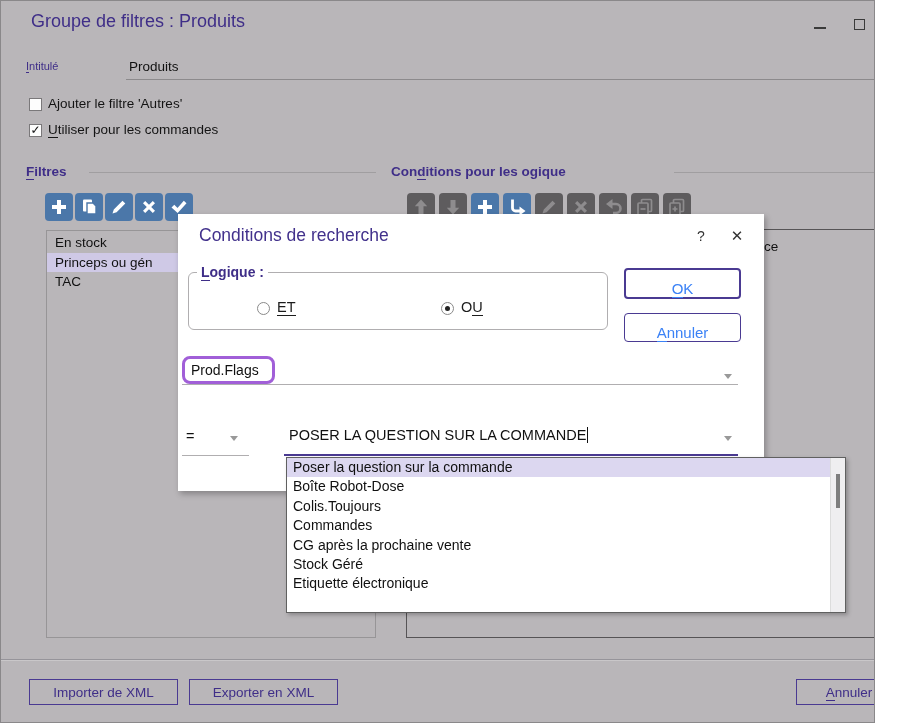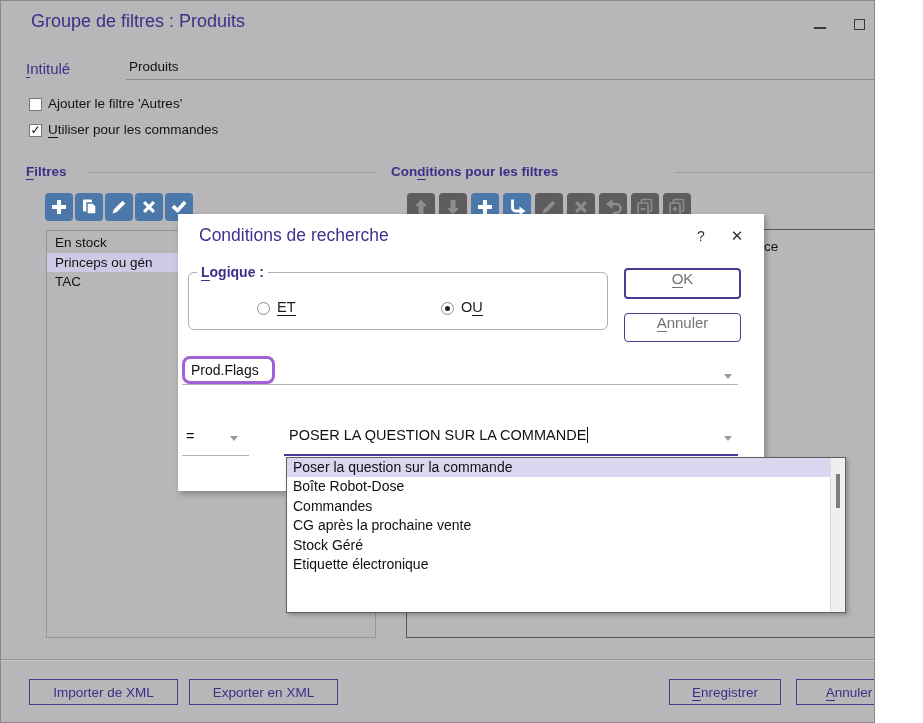--- a/index.html
+++ b/index.html
@@ -11,21 +11,21 @@
   .k { border-bottom:1px solid currentColor; }
 
   
   .win-title { left:30px; top:10px; font-size:18px; color:#3f2e88; }
   .win-ctrl { top:12px; width:26px; height:22px; display:flex; align-items:center; justify-content:center; cursor:default; }
   .min-glyph { width:12px; height:0; border-top:2px solid #3a3a3a; margin-top:8px; }
   .max-glyph { width:11px; height:11px; border:1.5px solid #3a3a3a; }
   .close-glyph { font-size:15px; color:#2c2c2c; font-weight:bold; }
 
   
-  .lbl { font-size:15px; color:#3f2e88; }
+  .lbl { font-size:11px; color:#3f2e88; }
   .val { font-size:13.5px; color:#111; }
   .fieldline { height:0; border-top:1px solid #8c8a8c; }
 
   .checkbox { width:13px; height:13px; background:#fdfdfd; border:1px solid #7a787a; font-size:12px; line-height:11px; text-align:center; color:#111; }
   .chk-label { font-size:13.5px; color:#141414; }
 
   .section-h { font-size:13.5px; font-weight:bold; color:#3f2e88; }
   .h-line { height:0; border-top:1px solid #a09ea0; }
 
   
@@ -44,21 +44,21 @@
   #dialog { left:177px; top:213px; width:586px; height:277px; background:#ffffff; box-shadow:2px 3px 6px rgba(0,0,0,.28); z-index:10; }
   .dlg-title { left:21px; top:11px; font-size:17.5px; color:#42318c; }
   .dlg-sys { font-size:14px; color:#333; width:22px; height:20px; text-align:center; }
 
   fieldset.logique { position:absolute; left:10px; top:50px; width:420px; height:66px; border:1px solid #b0aeb0; border-radius:6px; }
   fieldset.logique legend { margin-left:8px; padding:0 4px; font-size:14px; font-weight:bold; color:#3f2e88; }
   .radio { width:13px; height:13px; border:1px solid #8a8a8a; border-radius:50%; background:#fff; position:relative; }
   .radio.checked::after { content:""; position:absolute; left:3px; top:3px; width:5px; height:5px; border-radius:50%; background:#222; }
   .radio-label { font-size:14.5px; color:#1c1c1c; }
 
-  .dlg-btn { background:#fff; color:#737373; display:flex; align-items:flex-start; justify-content:center; font-size:15px; border-radius:4px; cursor:default; }
+  .dlg-btn { background:#fff; color:#3b82f6; display:flex; align-items:flex-end; justify-content:center; font-size:15px; border-radius:4px; cursor:default; }
   .dlg-btn.default { border:2.5px solid #4a3a92; }
   .dlg-btn.normal  { border:1px solid #4a3a92; }
 
   .focus-combo { left:4px; top:142px; width:93px; height:28px; border:3px solid #a15fd8; border-radius:8px; background:#fff;
                  font-size:14px; color:#111; line-height:22px; padding-left:6px; }
   .combo-line { border-top:1px solid #b0aeb0; }
   .chev { width:0; height:0; border-left:4px solid transparent; border-right:4px solid transparent; border-top:5px solid #999; }
   .input-text { font-size:14.5px; color:#101010; white-space:nowrap; }
   .caret { display:inline-block; width:1px; height:16px; background:#111; vertical-align:-3px; margin-left:1px; }
   .purple-underline { border-top:2px solid #4a3a92; }
@@ -131,21 +131,21 @@
         <path d="M2.5 10.5L5.3 7.8 8.5 11 14.8 3.8 17.5 6.3 8.7 16z" fill="#fff"></path>
       </svg>
   </div>
 
   <div class="abs listbox lb-left" style="left:45px; top:229px; width:330px; height:408px;">
     <div class="lb-item" style="margin-top:2px;">En stock</div>
     <div class="lb-item sel">Princeps ou gén</div>
     <div class="lb-item">TAC</div>
   </div>
 
-  <div class="abs section-h" style="left:390px; top:163px;"><span>Con</span><span class="k">d</span><span>itions pour les filtres</span></div>
+  <div class="abs section-h" style="left:390px; top:163px;"><span>Con</span><span class="k">d</span><span>itions pour les ogique</span></div>
   <div class="abs h-line" style="left:673px; top:171px; width:232px;"></div>
 
   <div class="abs tbtn off" style="left:406px; top:192px;">
     <svg width="20" height="20" viewBox="0 0 20 20">
         <path d="M10 2.5l6.2 6.8H12.5V17h-5V9.3H3.8z" fill="#8e8c8e"></path>
       </svg>
   </div>
   <div class="abs tbtn off" style="left:438px; top:192px;">
     <svg width="20" height="20" viewBox="0 0 20 20">
         <path d="M10 17.5L3.8 10.7h3.7V3h5v7.7h3.7z" fill="#8e8c8e"></path>
@@ -225,32 +225,30 @@
     <div class="abs combo-line" style="left:4px; top:241px; width:67px;"></div>
 
     <div class="abs input-text" style="left:111px; top:213px;"><span>POSER LA QUESTION SUR LA COMMANDE</span><span class="caret"></span></div>
     <div class="abs chev" style="left:546px; top:222px;"></div>
     <div class="abs purple-underline" style="left:106px; top:240px; width:454px;"></div>
   </div>
 
   <div id="dropdown" class="abs">
     <div class="dd-item sel">Poser la question sur la commande</div>
     <div class="dd-item">Boîte Robot-Dose</div>
+    <div class="dd-item">Colis.Toujours</div>
     <div class="dd-item">Commandes</div>
     <div class="dd-item">CG après la prochaine vente</div>
     <div class="dd-item">Stock Géré</div>
     <div class="dd-item">Etiquette électronique</div>
     <div class="dd-scroll">
         <div class="dd-thumb"></div>
       </div>
   </div>
 
   <div class="abs footer-sep"></div>
   <div class="abs ft-btn" style="left:28px; top:678px; width:149px;">Importer de XML</div>
   <div class="abs ft-btn" style="left:188px; top:678px; width:149px;">Exporter en XML</div>
-  <div class="abs ft-btn" style="left:668px; top:678px; width:112px;">
-      <span><span class="k">E</span><span>nregistrer</span></span>
-    </div>
   <div class="abs ft-btn" style="left:795px; top:678px; width:106px;">
       <span><span class="k">A</span><span>nnuler</span></span>
     </div>
 
 </div>
 
 </body></html>

